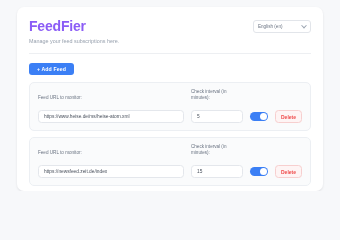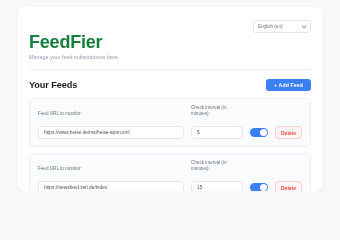--- a/index.html
+++ b/index.html
@@ -38,26 +38,25 @@
     display: flex;
     align-items: flex-start;
     justify-content: space-between;
     padding: 0 0 8px 0;
     border-bottom: 1px solid #edeff2;
   }
 
   .brand-block { padding-top: 1px; }
 
   .app-title {
-    font-size: 18px;
+    font-size: 14px;
     font-weight: 700;
-    color: #15803d;
+    color: #8b5cf6;
     letter-spacing: -0.2px;
     line-height: 14px;
-    margin-top: 16px;
   }
 
   .app-subtitle {
     font-size: 5.4px;
     color: #98a1ae;
     margin-top: 5px;
     line-height: 7px;
   }
 
   .lang-select {
@@ -203,21 +202,20 @@
         <div class="app-title">FeedFier</div>
         <div class="app-subtitle">Manage your feed subscriptions here.</div>
       </div>
       <div class="lang-select">
         <span class="lang-select-label">English (en)</span>
         <span class="chevron"></span>
       </div>
     </div>
 
     <div class="section-row">
-      <div class="section-title">Your Feeds</div>
       <button class="add-feed-btn">+ Add Feed</button>
     </div>
 
     <div class="feed-list">
 
       <div class="feed-row">
         <div class="field-url">
           <span class="field-label">Feed URL to monitor:</span>
           <input class="text-input" type="text" value="https://www.heise.de/rss/heise-atom.xml" style="">
         </div>

